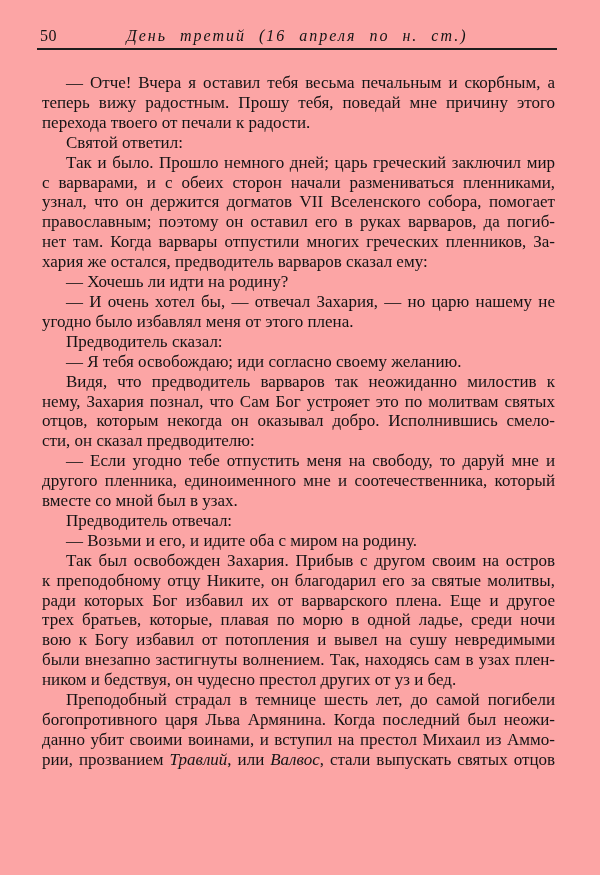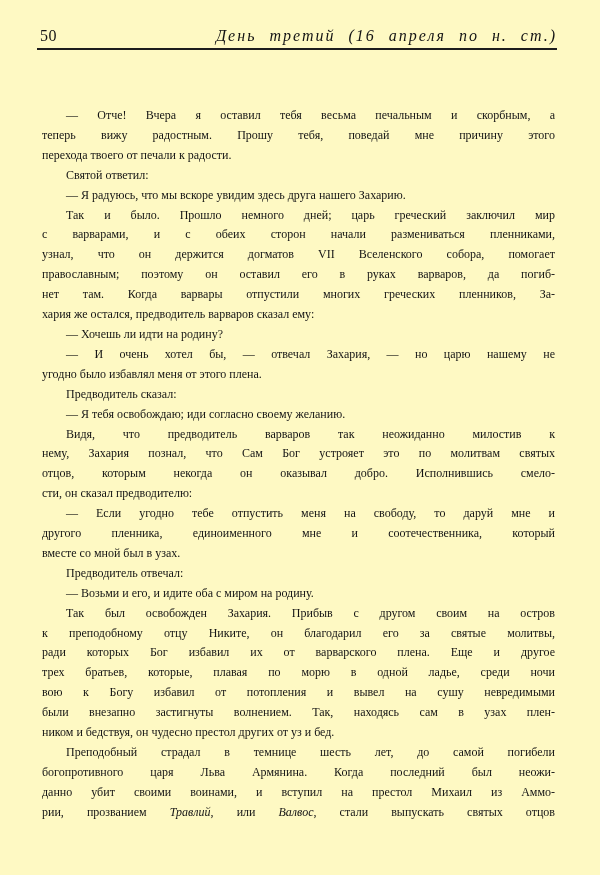--- a/index.html
+++ b/index.html
@@ -4,21 +4,21 @@
 <style>
   html, body {
     margin: 0;
     padding: 0;
     background: #ffffff;
   }
   .page {
     position: relative;
     width: 600px;
     height: 875px;
-    background: #fef9c3;
+    background: #fca5a5;
     font-family: "Liberation Serif", "DejaVu Serif", serif;
     color: #141414;
     overflow: hidden;
   }
   .header {
     position: absolute;
     top: 26px;
     left: 37px;
     width: 520px;
     height: 22px;
@@ -27,42 +27,41 @@
   }
   .pagenum {
     position: absolute;
     left: 3px;
     top: 0;
     font-style: normal;
     letter-spacing: 0.5px;
   }
   .runtitle {
     display: block;
-    text-align: right;
+    text-align: center;
     font-style: italic;
     letter-spacing: 2px;
     word-spacing: 7px;
     white-space: nowrap;
   }
   .rule {
     position: absolute;
     top: 48px;
     left: 37px;
     width: 520px;
     height: 2px;
     background: #1d1d1d;
   }
   .body {
     position: absolute;
     top: 73px;
     left: 42px;
     width: 513px;
-    font-size: 12px;
+    font-size: 17px;
     line-height: 19.9px;
-    margin-top: 33px;
   }
   .line {
     text-align: justify;
     text-align-last: left;
     text-justify: inter-word;
     white-space: nowrap;
   }
   .line.j {
     text-align-last: justify;
     white-space: normal;
@@ -81,21 +80,20 @@
   <div class="header">
     <span class="pagenum">50</span>
     <span class="runtitle">День третий (16 апреля по н. ст.)</span>
   </div>
   <div class="rule"></div>
   <div class="body">
       <div class="line j first">— Отче! Вчера я оставил тебя весьма печальным и скорбным, а</div>
       <div class="line j">теперь вижу радостным. Прошу тебя, поведай мне причину этого</div>
       <div class="line">перехода твоего от печали к радости.</div>
       <div class="line first">Святой ответил:</div>
-      <div class="line first">— Я радуюсь, что мы вскоре увидим здесь друга нашего Захарию.</div>
       <div class="line j first">Так и было. Прошло немного дней; царь греческий заключил мир</div>
       <div class="line j">с варварами, и с обеих сторон начали размениваться пленниками,</div>
       <div class="line j">узнал, что он держится догматов VII Вселенского собора, помогает</div>
       <div class="line j">православным; поэтому он оставил его в руках варваров, да погиб-</div>
       <div class="line j">нет там. Когда варвары отпустили многих греческих пленников, За-</div>
       <div class="line">хария же остался, предводитель варваров сказал ему:</div>
       <div class="line first">— Хочешь ли идти на родину?</div>
       <div class="line j first">— И очень хотел бы, — отвечал Захария, — но царю нашему не</div>
       <div class="line">угодно было избавлял меня от этого плена.</div>
       <div class="line first">Предводитель сказал:</div>

